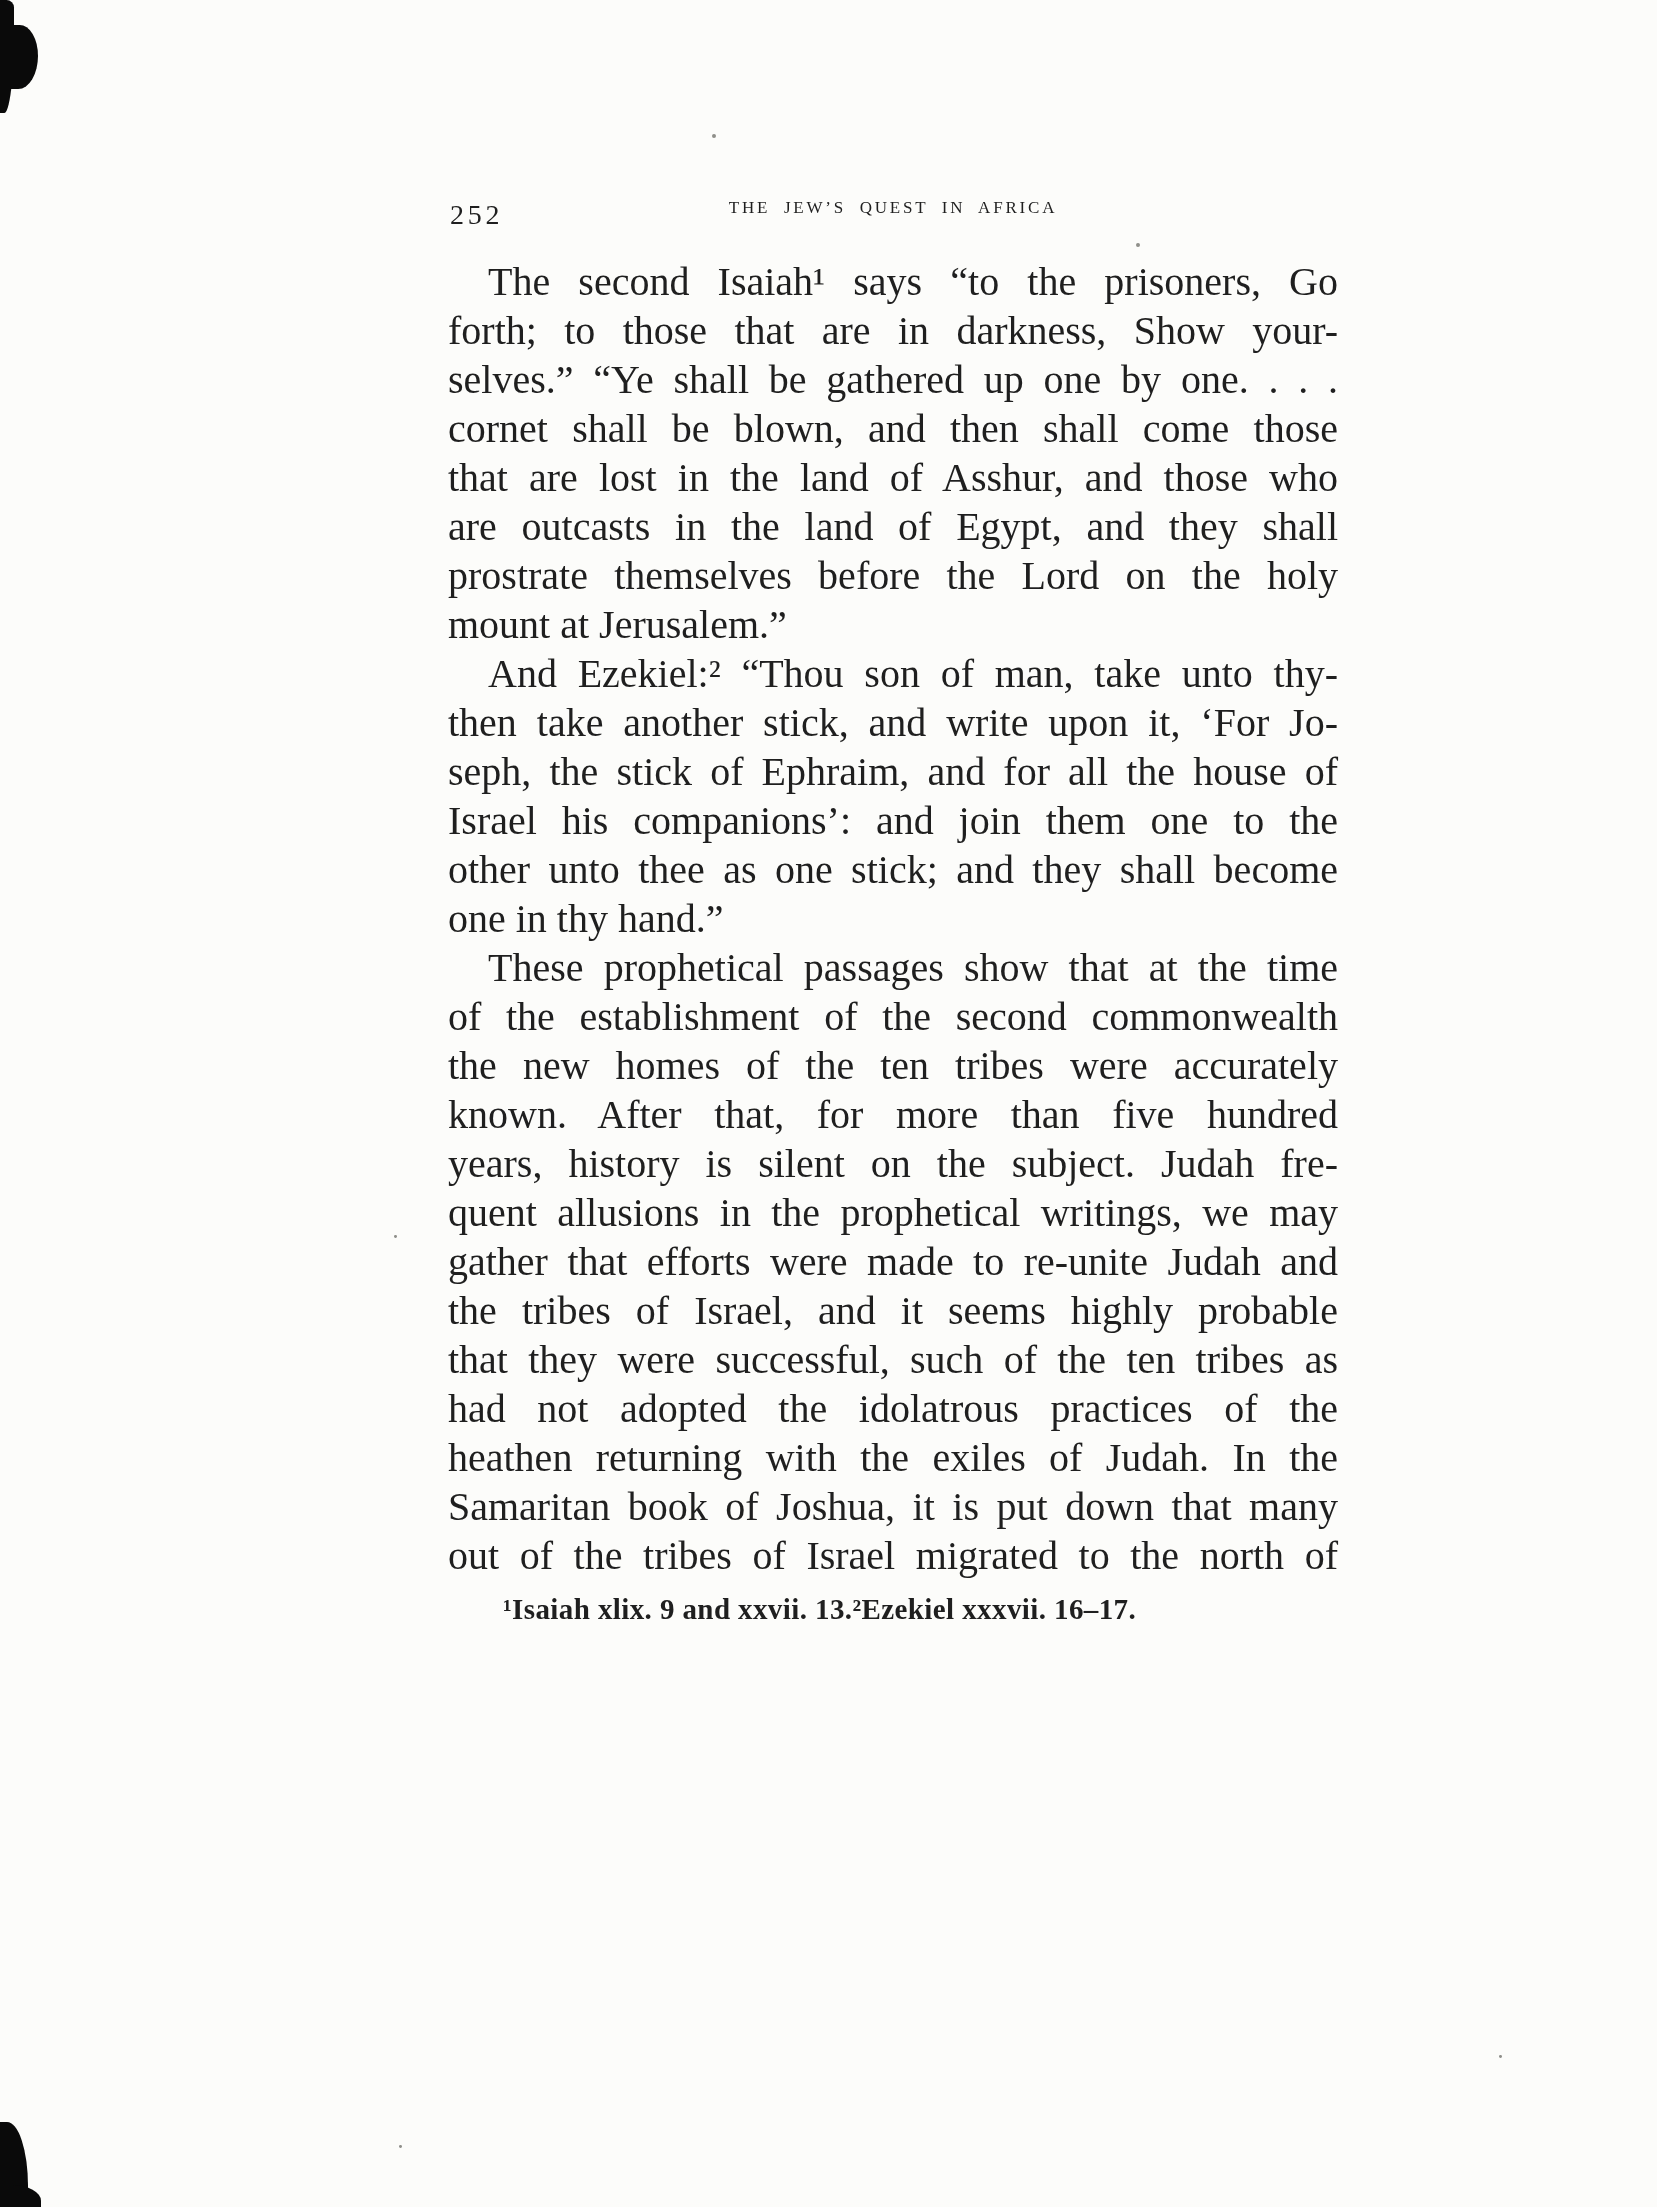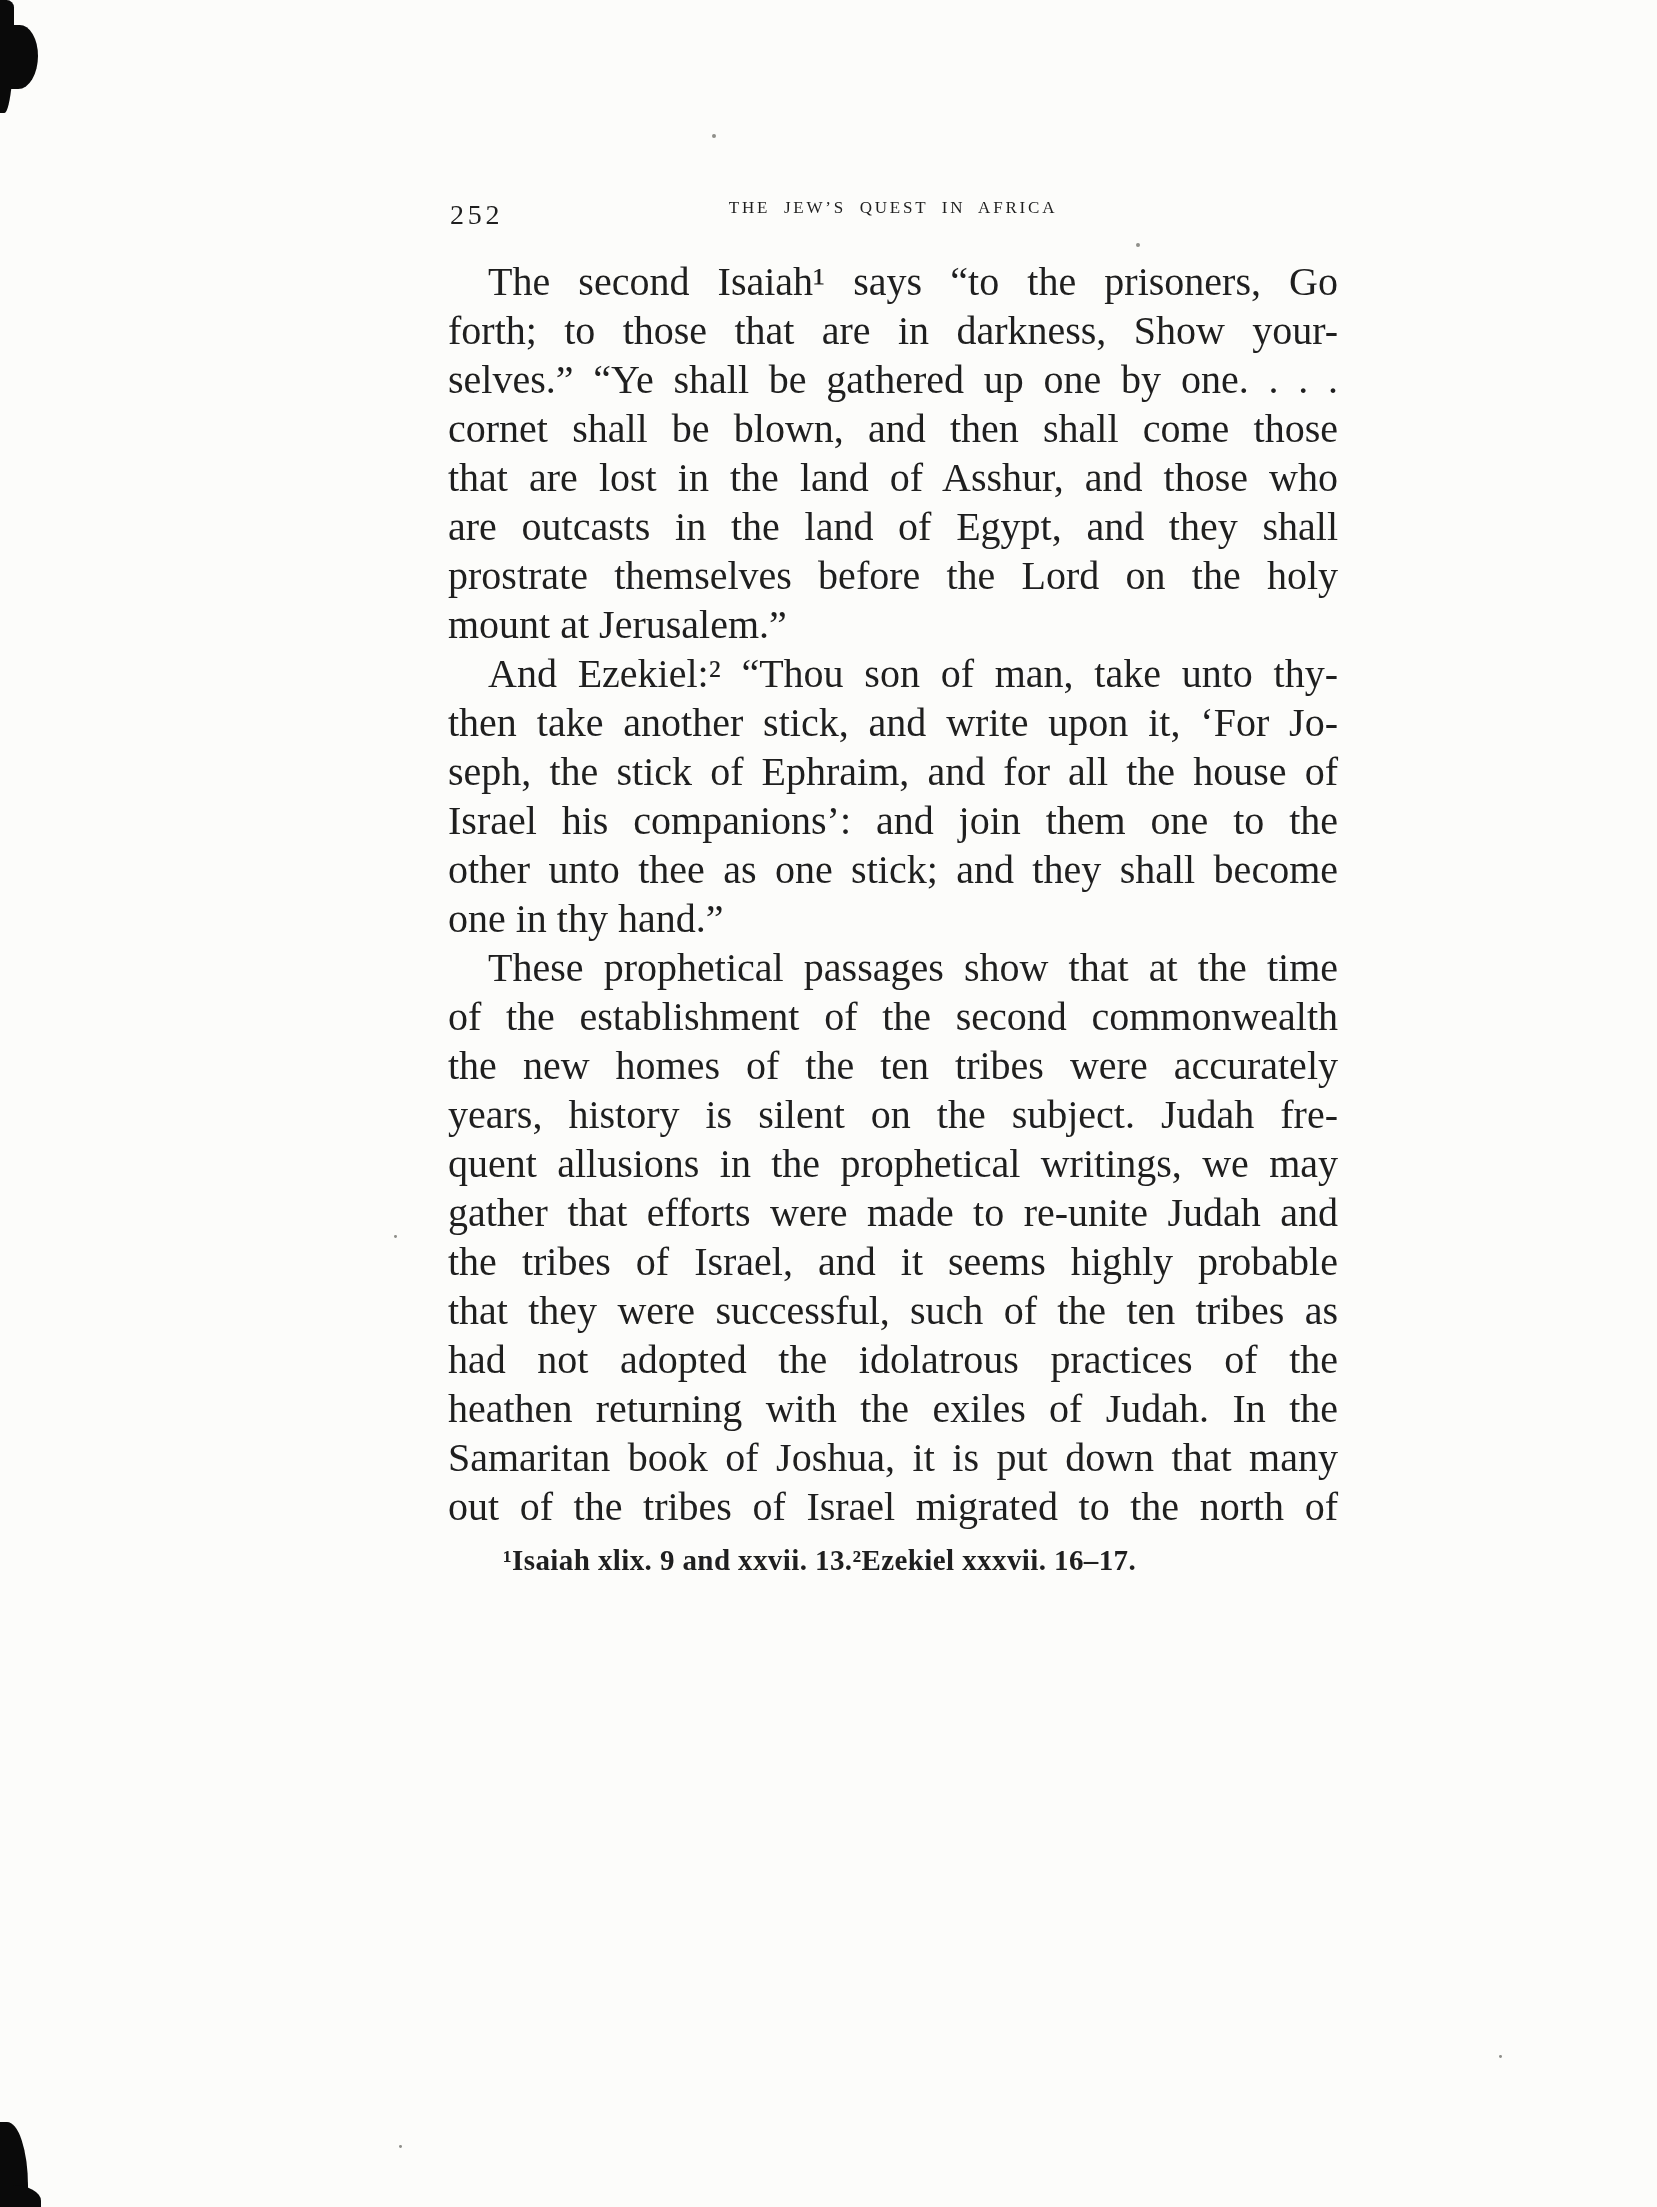--- a/index.html
+++ b/index.html
@@ -119,20 +119,21 @@
           <div class="line">then take another stick, and write upon it, ‘For Jo-</div>
           <div class="line">seph, the stick of Ephraim, and for all the house of</div>
           <div class="line">Israel his companions’: and join them one to the</div>
           <div class="line">other unto thee as one stick; and they shall become</div>
           <div class="line last-left">one in thy hand.”</div>
         </div>
         <div class="paragraph">
           <div class="line first">These prophetical passages show that at the time</div>
           <div class="line">of the establishment of the second commonwealth</div>
           <div class="line">the new homes of the ten tribes were accurately</div>
+          <div class="line">known.  After that, for more than five hundred</div>
           <div class="line">years, history is silent on the subject.  Judah fre-</div>
           <div class="line">quent allusions in the prophetical writings, we may</div>
           <div class="line">gather that efforts were made to re-unite Judah and</div>
           <div class="line">the tribes of Israel, and it seems highly probable</div>
           <div class="line">that they were successful, such of the ten tribes as</div>
           <div class="line">had not adopted the idolatrous practices of the</div>
           <div class="line">heathen returning with the exiles of Judah.  In the</div>
           <div class="line">Samaritan book of Joshua, it is put down that many</div>
           <div class="line">out of the tribes of Israel migrated to the north of</div>
         </div>

